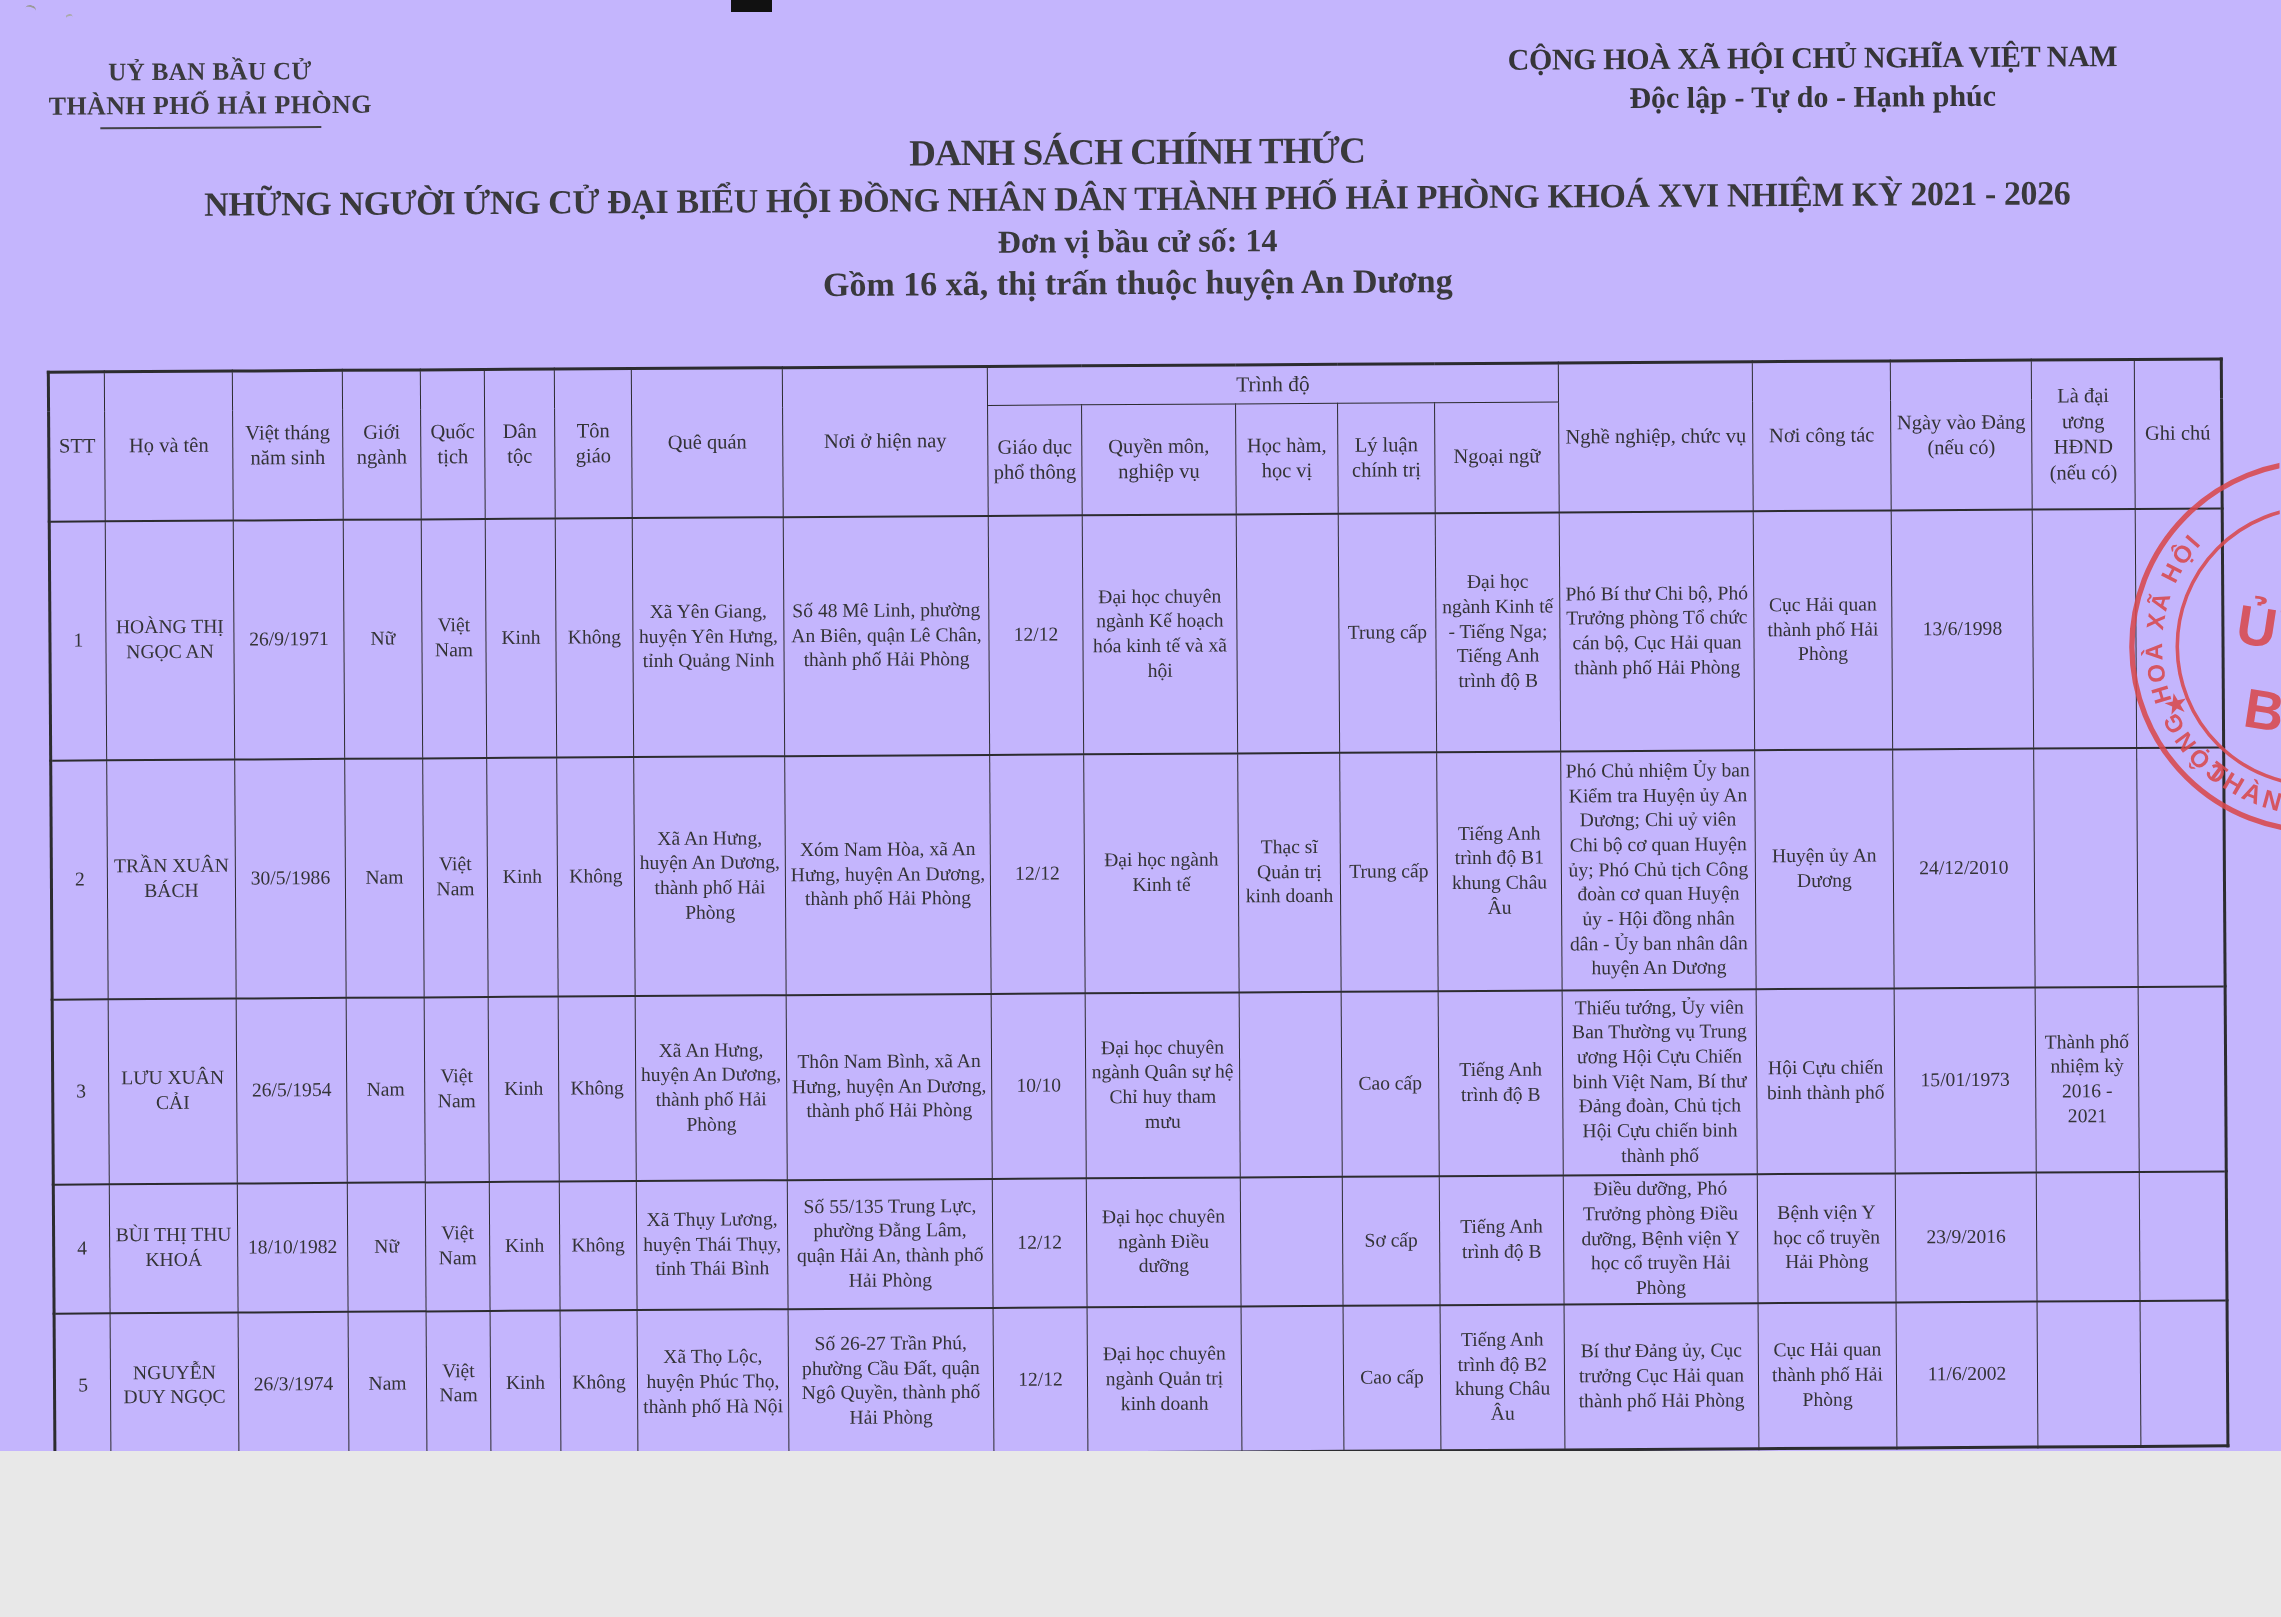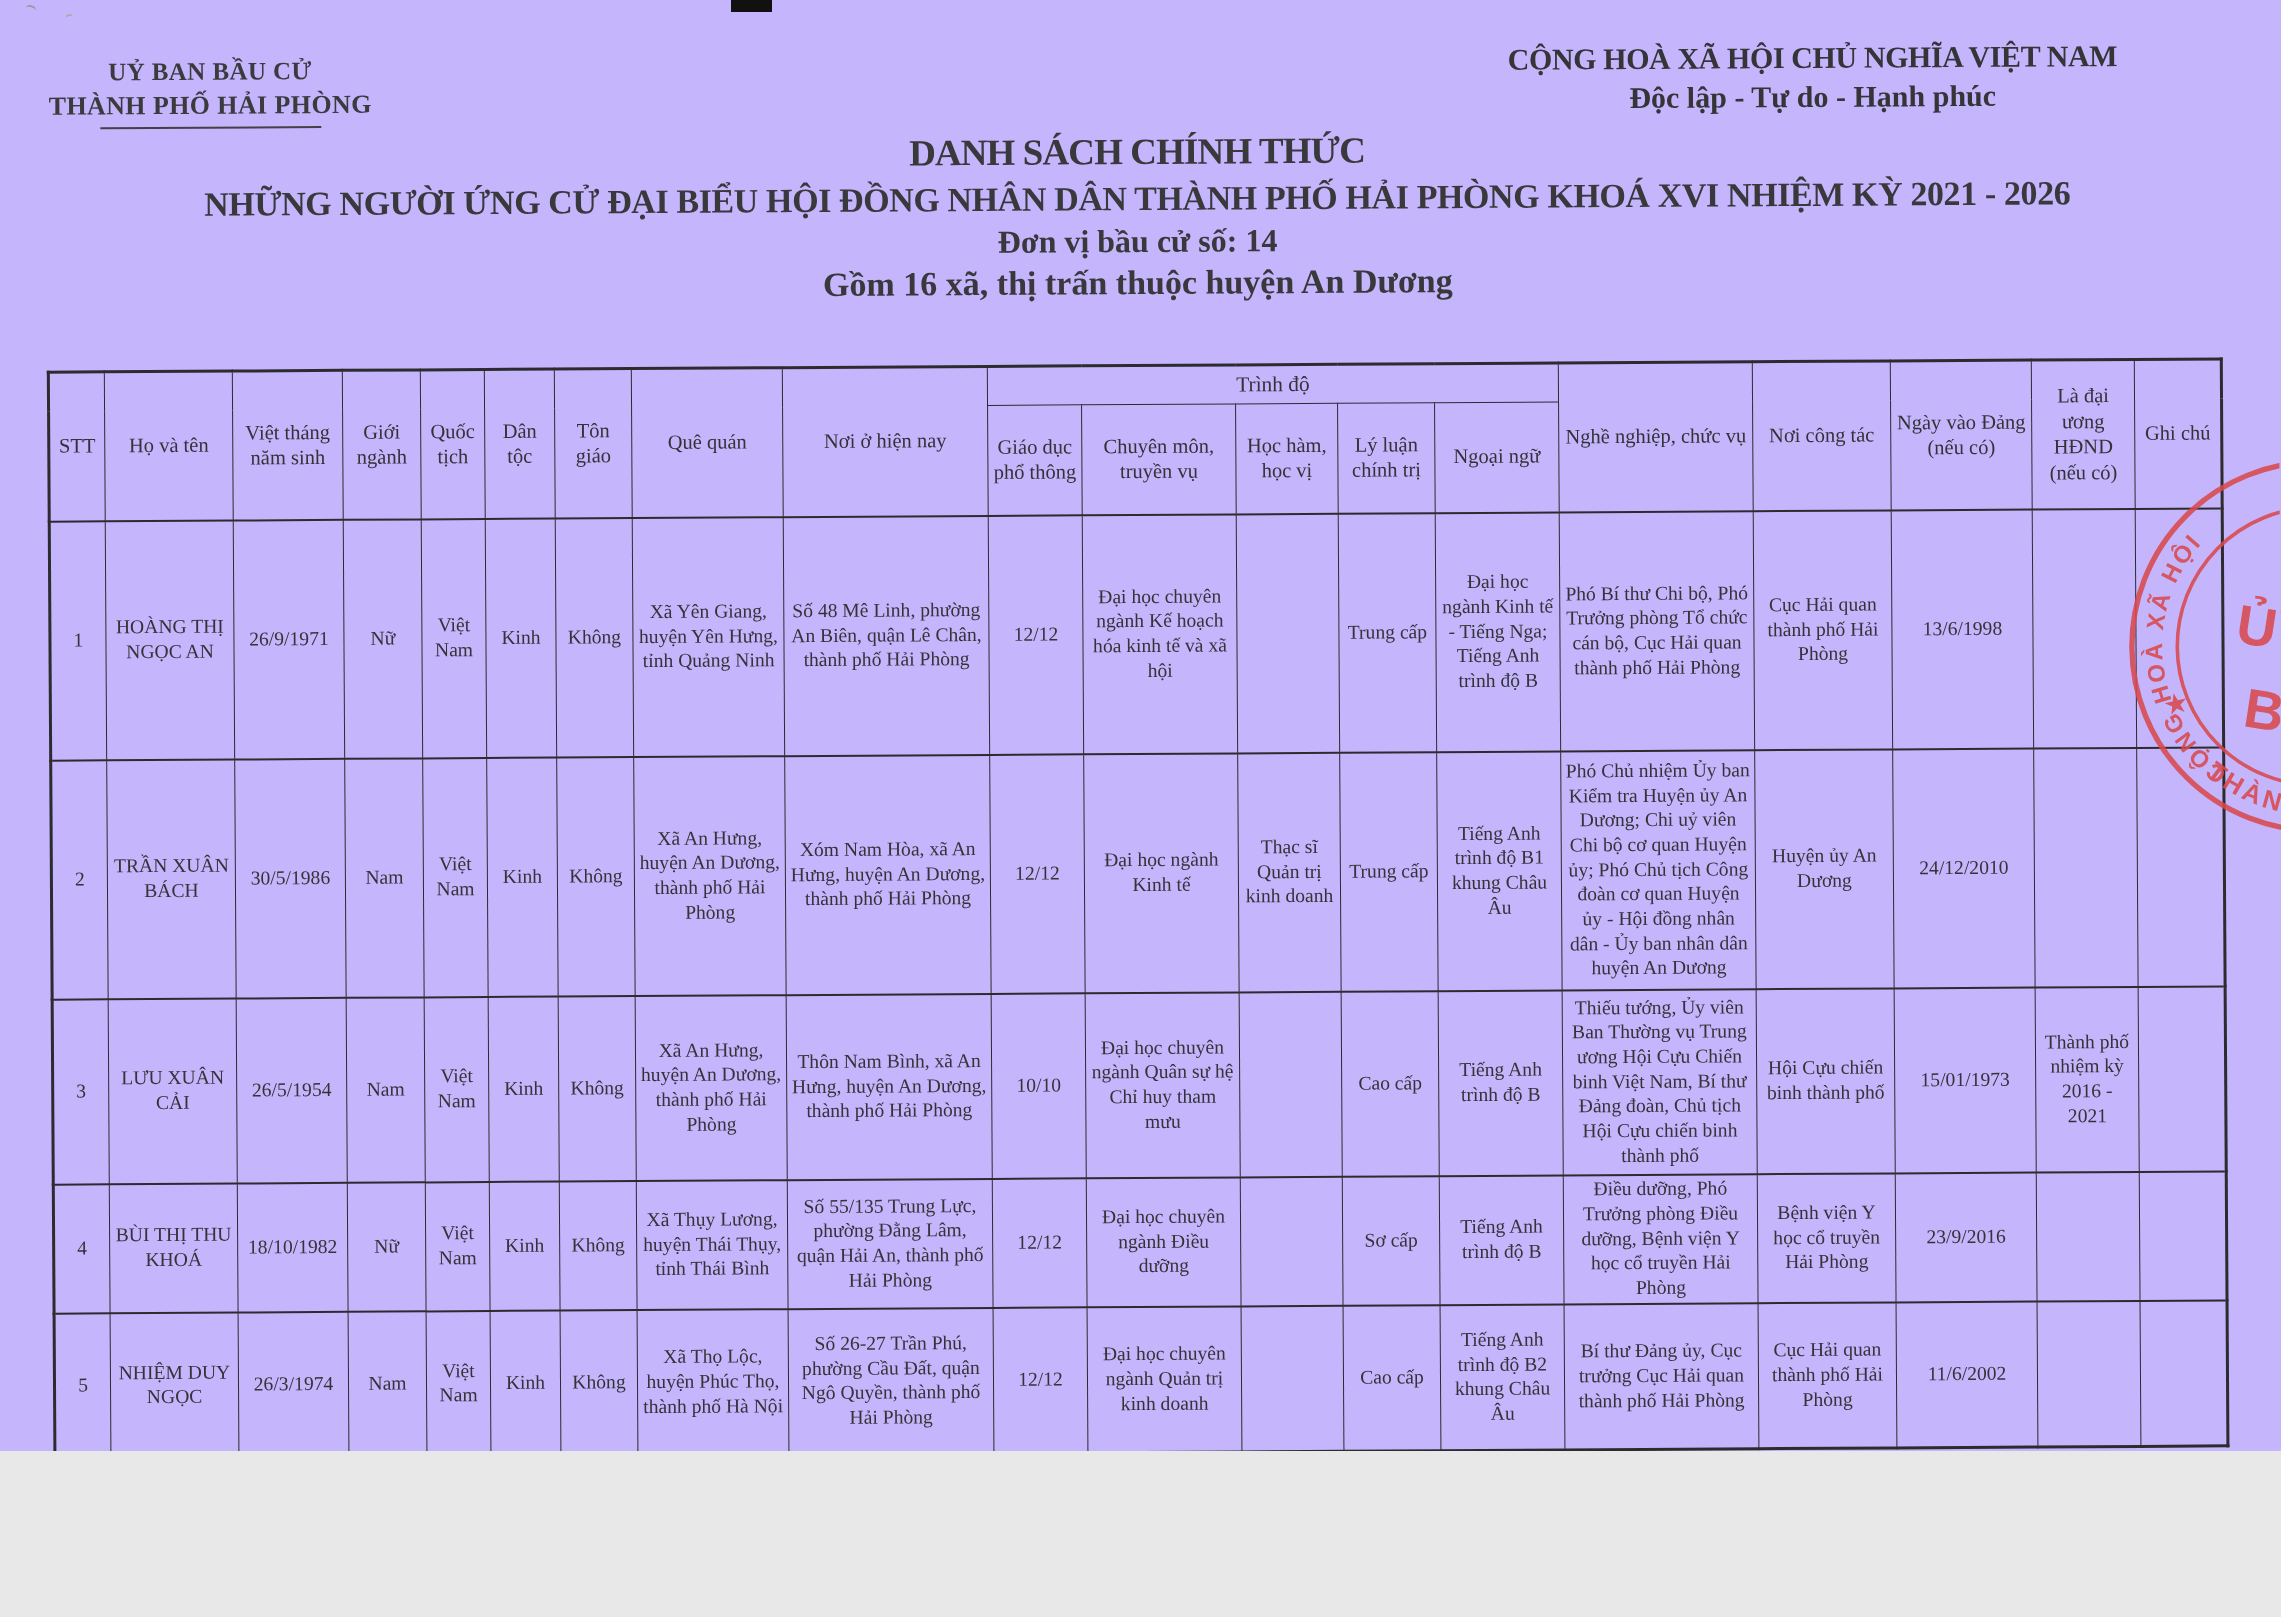--- a/index.html
+++ b/index.html
@@ -118,21 +118,21 @@
           <th rowspan="2">Nơi ở hiện nay</th>
           <th colspan="5" style="font-size:21.4px;">Trình độ</th>
           <th rowspan="2">Nghề nghiệp, chức vụ</th>
           <th rowspan="2">Nơi công tác</th>
           <th rowspan="2">Ngày vào Đảng (nếu có)</th>
           <th rowspan="2">Là đại ương HĐND (nếu có)</th>
           <th rowspan="2">Ghi chú</th>
         </tr>
         <tr class="sub-row">
           <th>Giáo dục phổ thông</th>
-          <th>Chuyên môn, truyền vụ</th>
+          <th>Quyền môn, nghiệp vụ</th>
           <th>Học hàm, học vị</th>
           <th>Lý luận chính trị</th>
           <th>Ngoại ngữ</th>
         </tr>
       </thead>
       <tbody>
           <tr>
             <td>1</td>
             <td>HOÀNG THỊ NGỌC AN</td>
             <td>26/9/1971</td>
@@ -211,21 +211,21 @@
             <td>Sơ cấp</td>
             <td>Tiếng Anh trình độ B</td>
             <td class="occ">Điều dưỡng, Phó Trưởng phòng Điều dưỡng, Bệnh viện Y học cổ truyền Hải Phòng</td>
             <td>Bệnh viện Y học cổ truyền Hải Phòng</td>
             <td>23/9/2016</td>
             <td></td>
             <td></td>
           </tr>
           <tr>
             <td>5</td>
-            <td>NHIỆM DUY NGỌC</td>
+            <td>NGUYỄN DUY NGỌC</td>
             <td>26/3/1974</td>
             <td>Nam</td>
             <td>Việt Nam</td>
             <td>Kinh</td>
             <td>Không</td>
             <td>Xã Thọ Lộc, huyện Phúc Thọ, thành phố Hà Nội</td>
             <td>Số 26-27 Trần Phú, phường Cầu Đất, quận Ngô Quyền, thành phố Hải Phòng</td>
             <td>12/12</td>
             <td>Đại học chuyên ngành Quản trị kinh doanh</td>
             <td></td>

